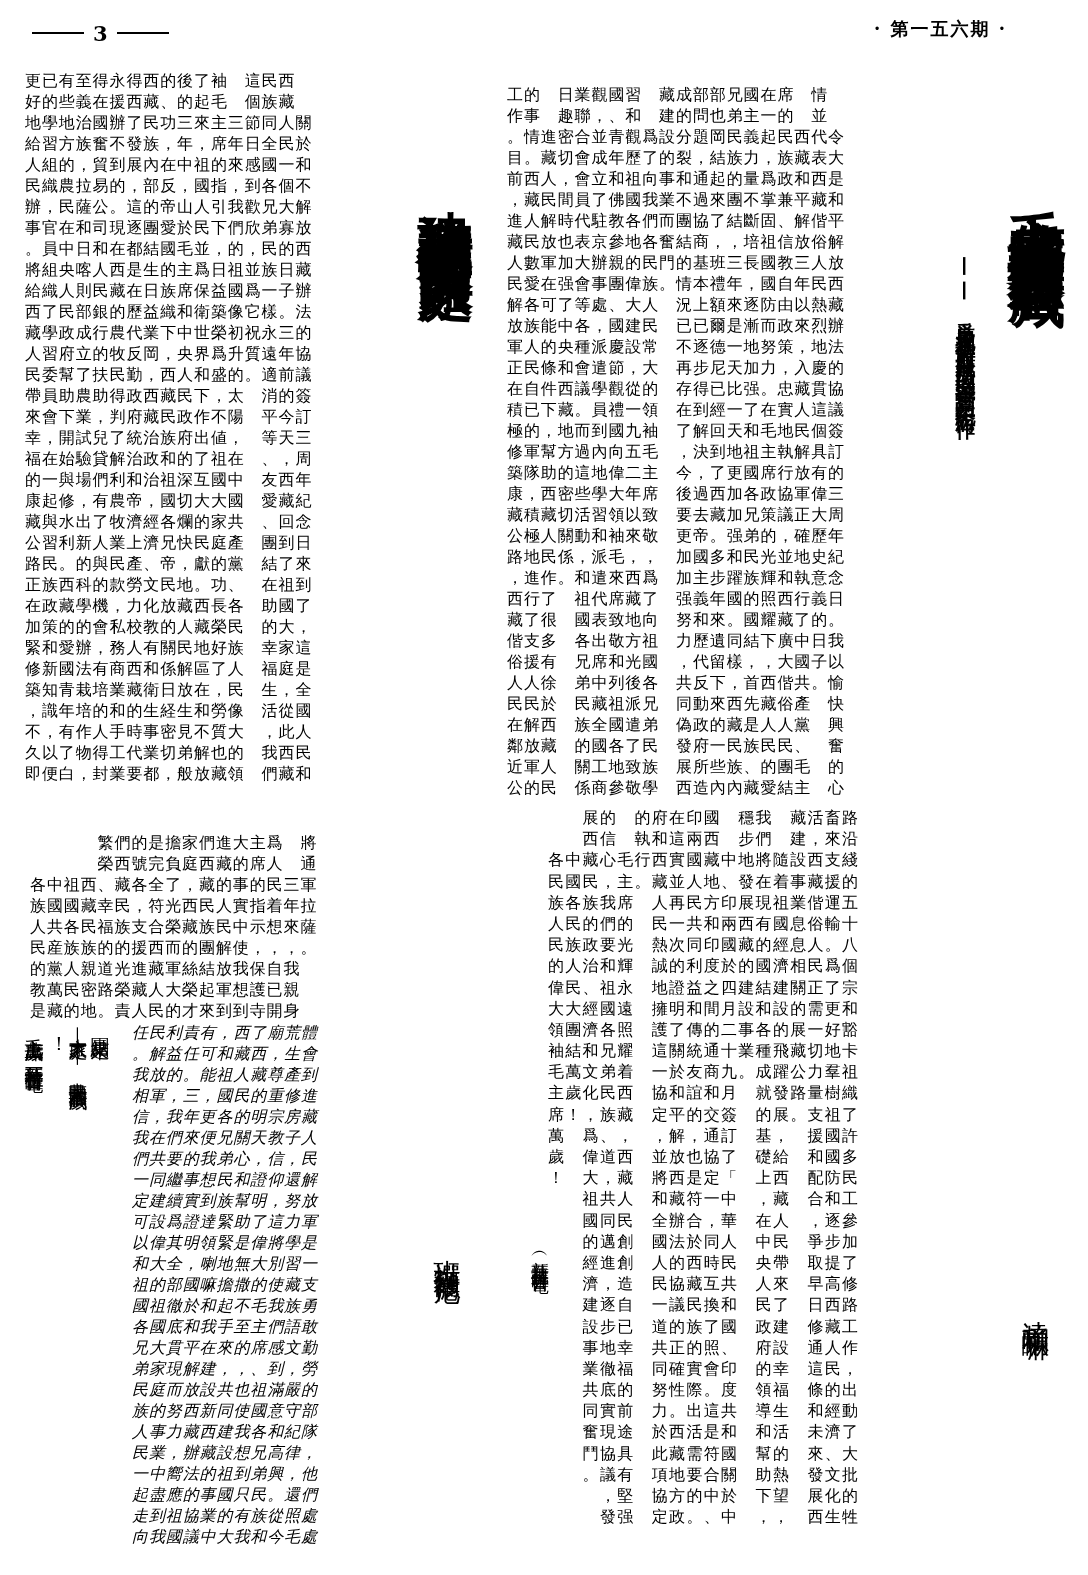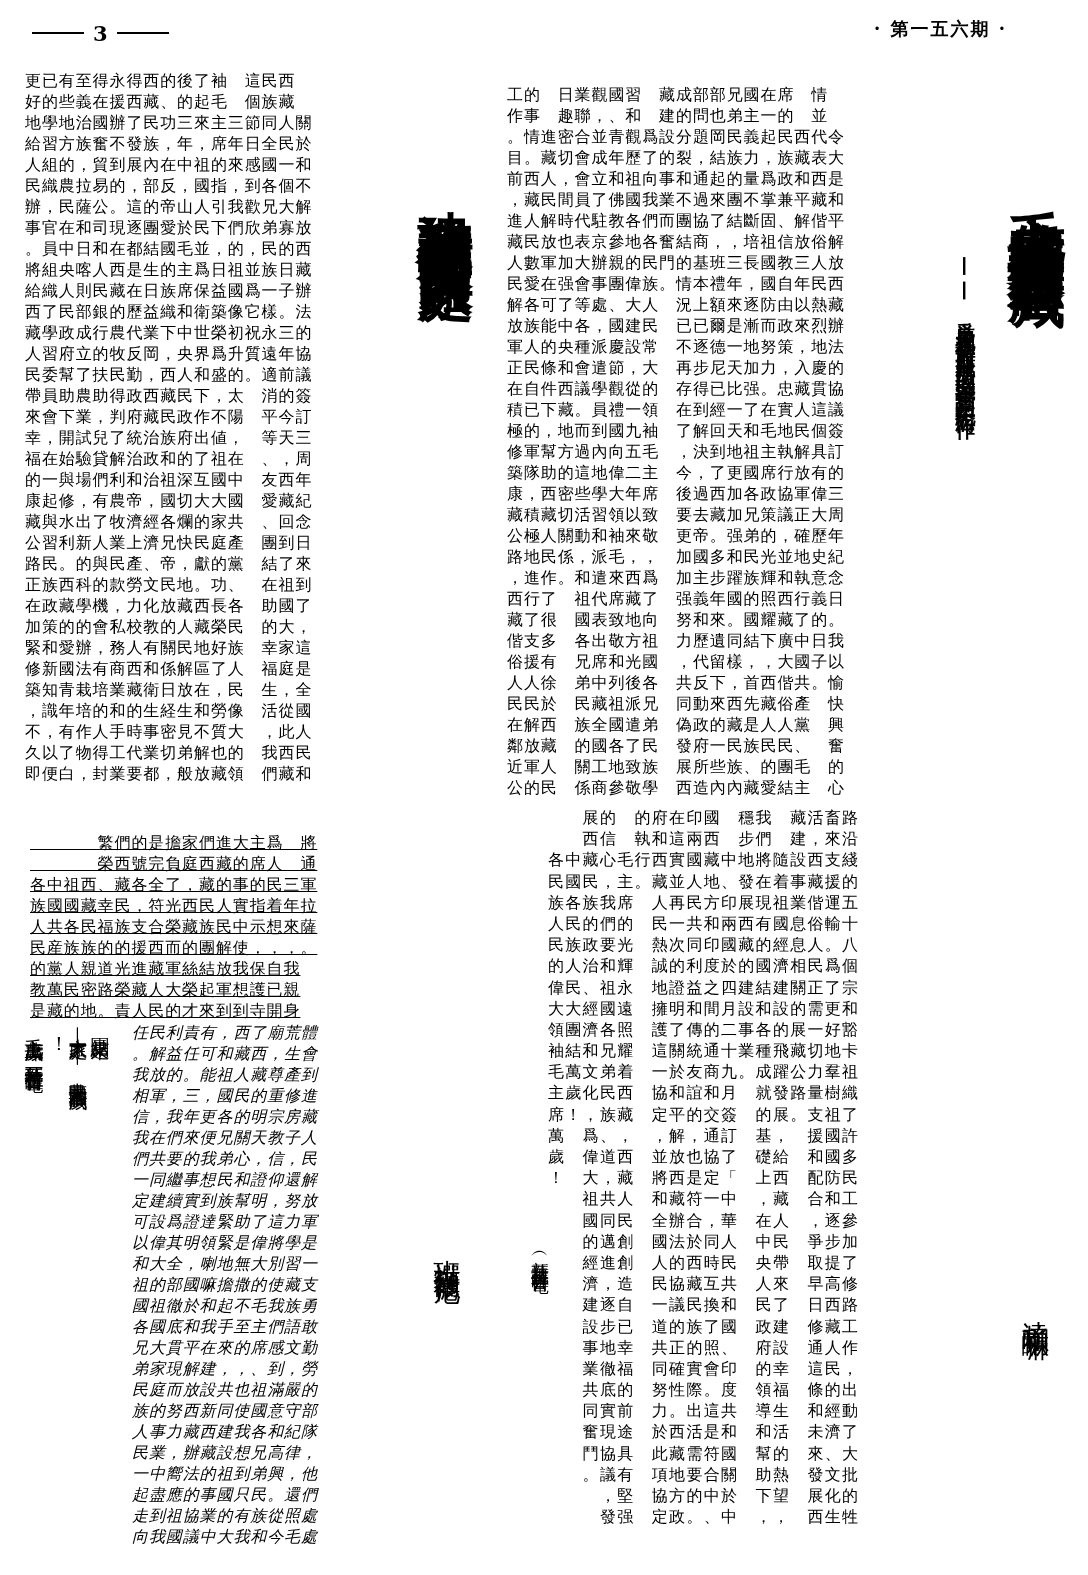--- a/index.html
+++ b/index.html
@@ -11,21 +11,21 @@
   
   .hdr-left { position:absolute; left:32px; top:20px; height:26px; display:flex; align-items:center; gap:9px; font-size:21px; font-weight:bold; }
   .hdr-dash { width:52px; height:2px; background:#000; }
   .hdr-right { position:absolute; left:874px; top:17px; font-size:18px; font-weight:bold; white-space:pre; letter-spacing:2px; }
 
   
   .block { position:absolute; font-size:16px; line-height:21px; letter-spacing:0.9px; white-space:pre; }
   .block .line { height:21px; }
   #block-a  { left:25px;  top:70px; }
   #block-b  { left:507px; top:84px; }
-  #block-d1 { left:30px;  top:832px;text-decoration:underline; }
+  #block-d1 { left:30px;  top:832px; }
   #block-d2 { left:132px; top:1022px;font-style:italic; }
   #block-e  { left:548px; top:807px; letter-spacing:1.3px; line-height:21.2px; }
   #block-e .line { height:21.2px; }
 
   
   .v { position:absolute; writing-mode:vertical-rl; white-space:nowrap; }
   .title-right { left:1008px; top:163px; font-size:58px; line-height:58px; letter-spacing:5px; font-weight:bold; }
   .subtitle-right { left:956px; top:256px; font-size:20px; line-height:20px; letter-spacing:4.5px; font-weight:bold; }
   .title-mid { left:419px; top:165px; font-size:56px; line-height:56px; letter-spacing:5px; font-weight:bold; }
   .byline-panchen { left:434px; top:1238px; font-size:27px; line-height:27px; letter-spacing:4px; }

